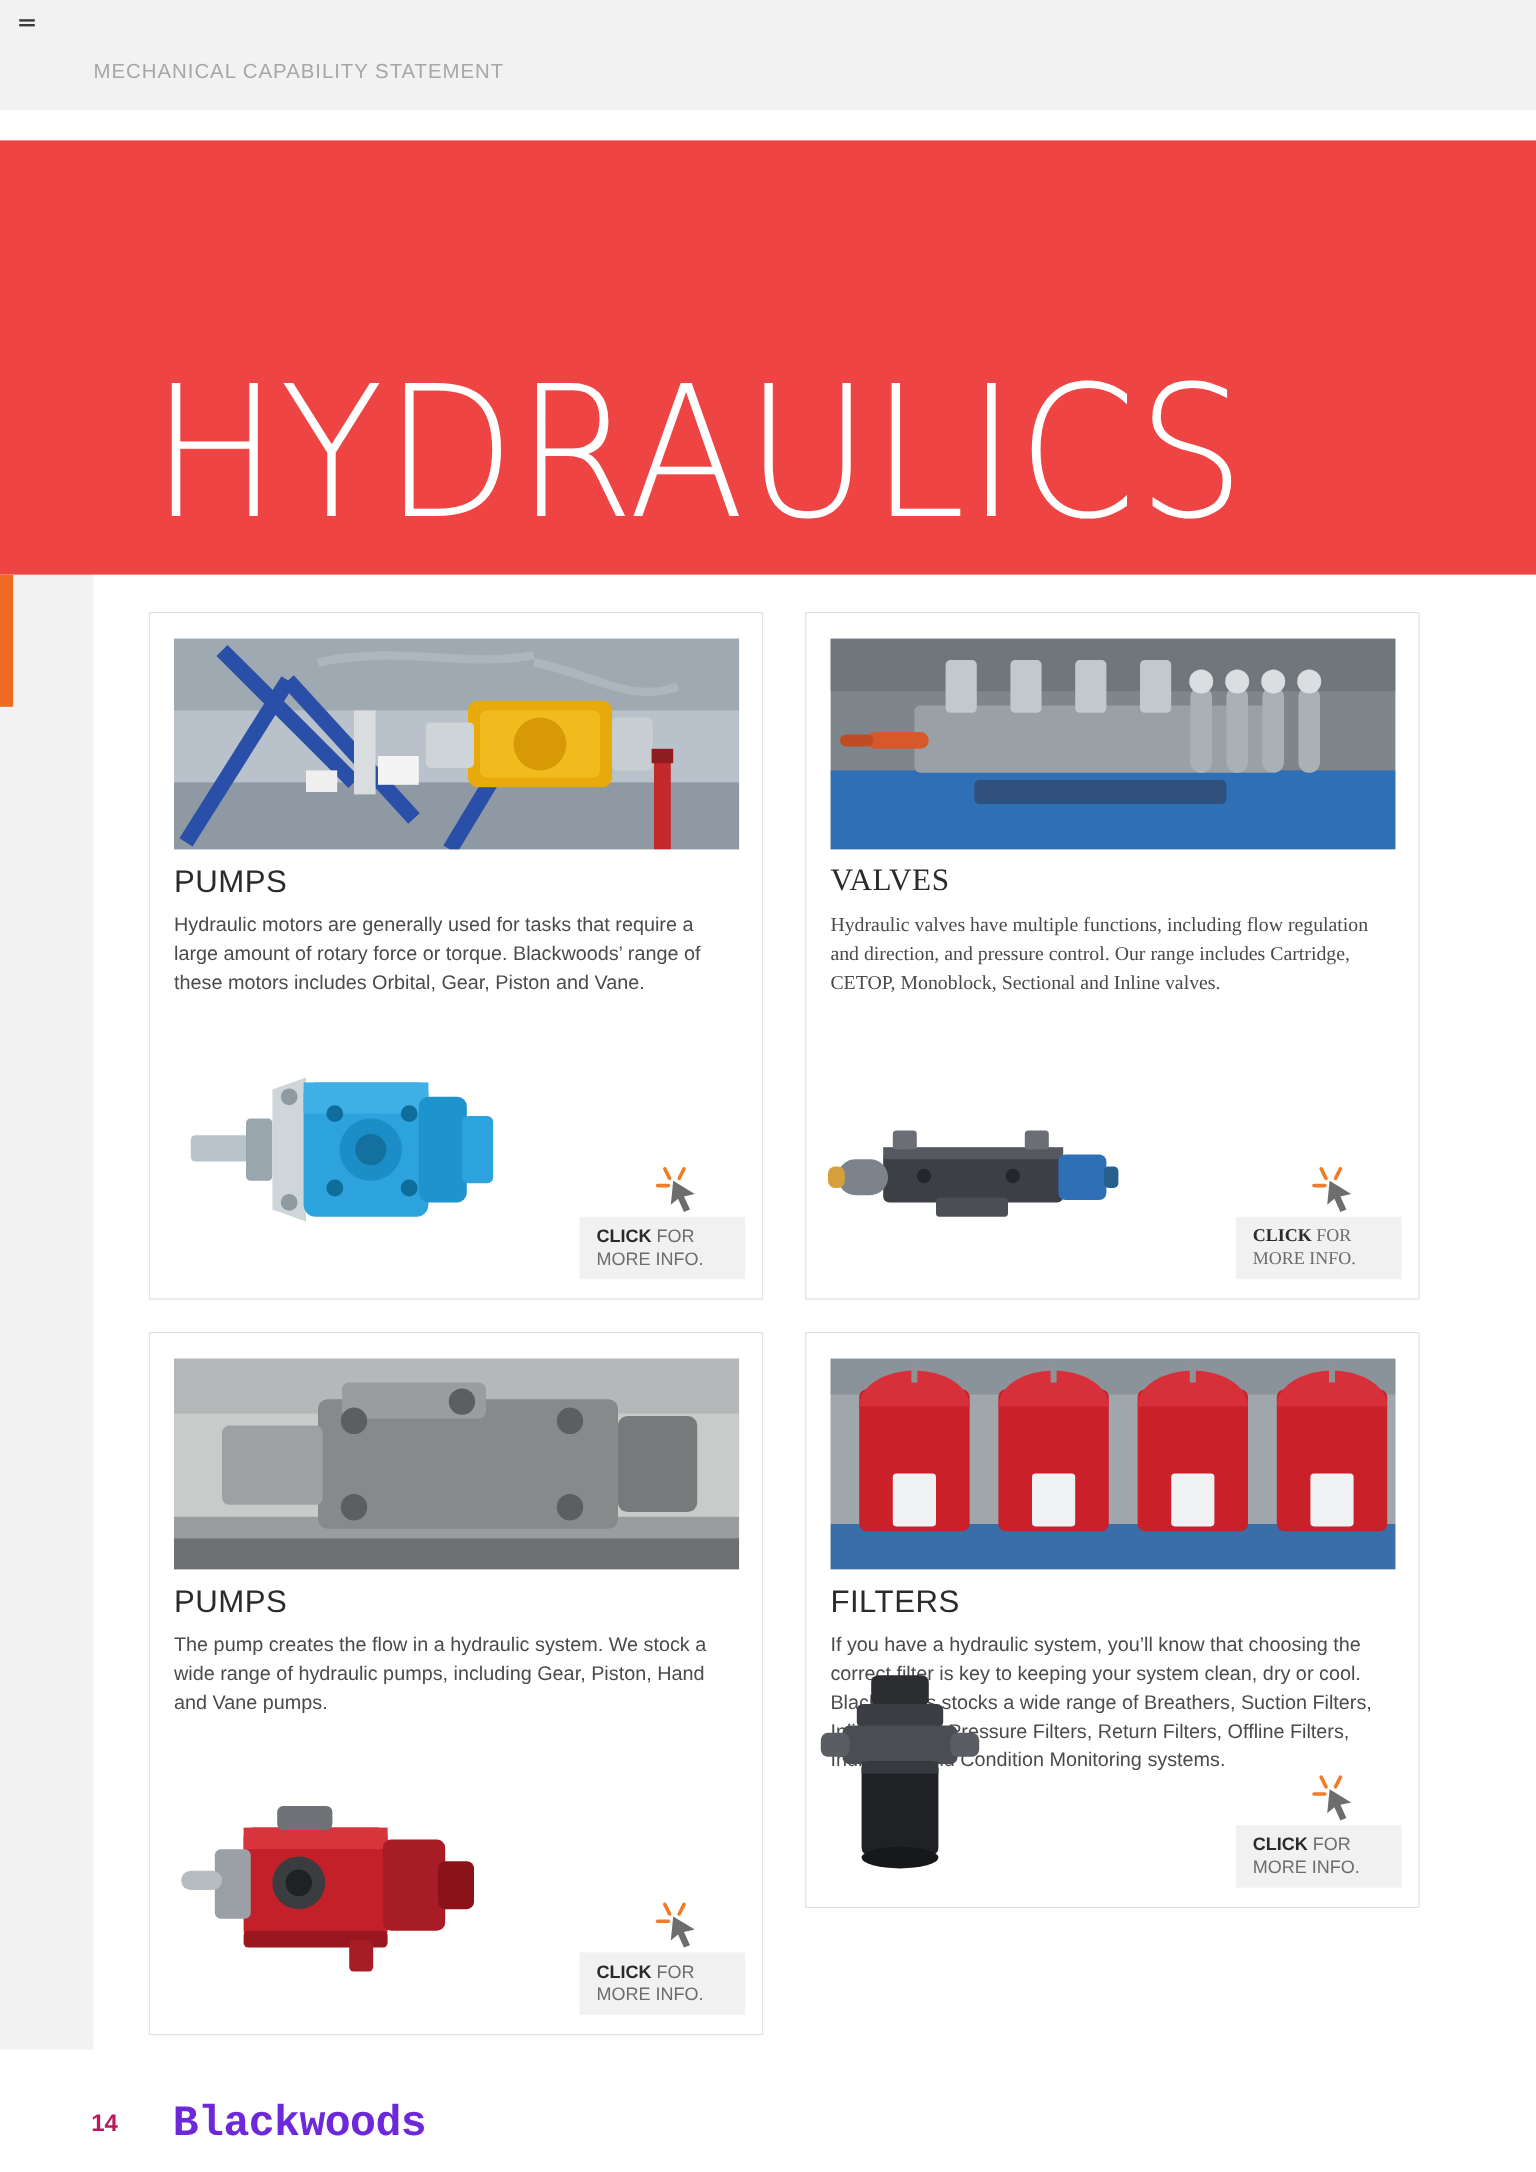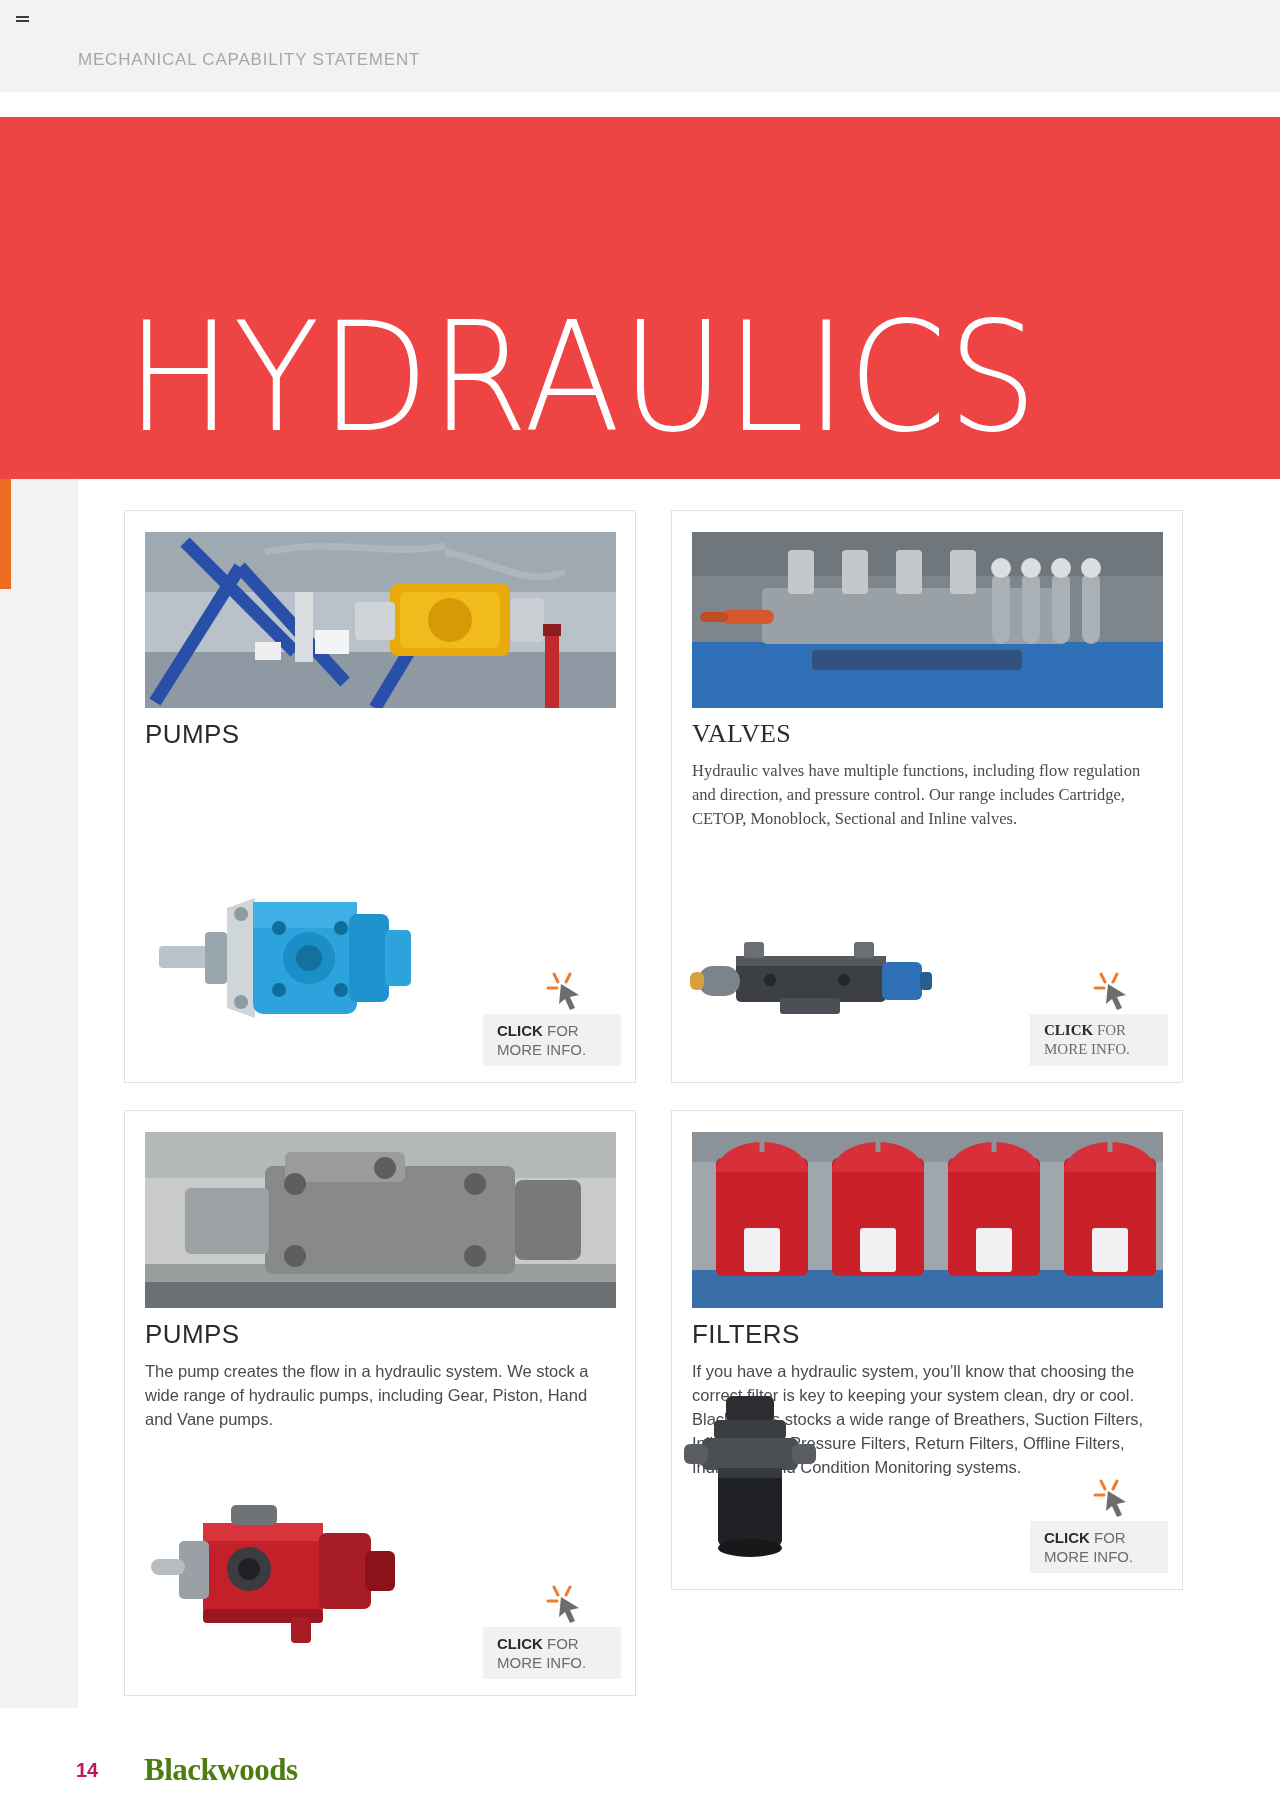--- a/index.html
+++ b/index.html
@@ -166,26 +166,26 @@
     position: absolute;
     left: 76px; top: 1770px;
     font-size: 20px;
     font-weight: 700;
     color: #be185d;
     transform: translateY(-50%);
   }
   .footer-brand {
     position: absolute;
     left: 144px; top: 1770px;
-    font-size: 31px;
+    font-size: 36px;
     font-weight: 700;
-    color: #4d7c0f;
+    color: #6d28d9;
     letter-spacing: -0.5px;
     transform: translateY(-50%);
-    font-family: Liberation Serif, serif;
+    font-family: Liberation Mono, monospace;
   }
 </style>
 </head>
 <body>
 
 <div class="page">
 
   <div class="top-strip"></div>
   <div class="top-strip-white"></div>
   <div class="hamburger">
@@ -224,20 +224,21 @@
         <rect x="398" y="92" width="18" height="12" fill="#8d1d1f"></rect>
         <g stroke="#aeb6bd" stroke-width="7" fill="none">
           <path d="M300 20 C 350 30 380 55 420 40"></path>
           <path d="M120 20 C 190 5 240 25 300 14"></path>
         </g>
         <rect x="170" y="98" width="34" height="24" fill="#f4f4f4"></rect>
         <rect x="110" y="110" width="26" height="18" fill="#efefef"></rect>
       </svg>
     </div>
     <div class="card-title">PUMPS</div>
+    <div class="card-body">Hydraulic motors are generally used for tasks that require a large amount of rotary force or torque. Blackwoods’ range of these motors includes Orbital, Gear, Piston and Vane.</div>
 
     <div class="product-img">
       <svg width="290" height="190" viewBox="0 0 290 190">
         <rect x="10" y="78" width="50" height="22" rx="4" fill="#b9c3c9"></rect>
         <rect x="56" y="64" width="22" height="52" rx="4" fill="#9aa6ad"></rect>
         <path d="M78 40 L106 30 L106 150 L78 140 Z" fill="#cfd6da"></path>
         <circle cx="92" cy="46" r="7" fill="#8f9aa1"></circle>
         <circle cx="92" cy="134" r="7" fill="#8f9aa1"></circle>
         <rect x="104" y="34" width="104" height="112" rx="10" fill="#2da3dd"></rect>
         <rect x="104" y="34" width="104" height="26" fill="#3fb0e6"></rect>

